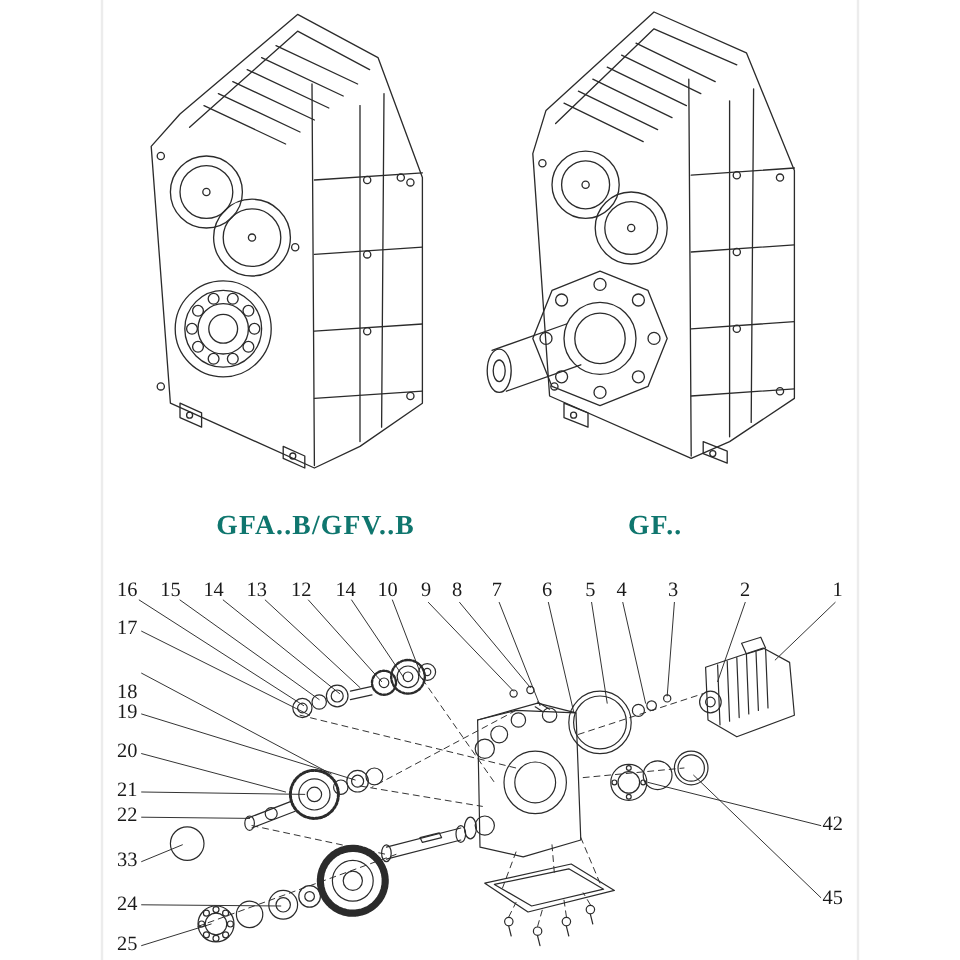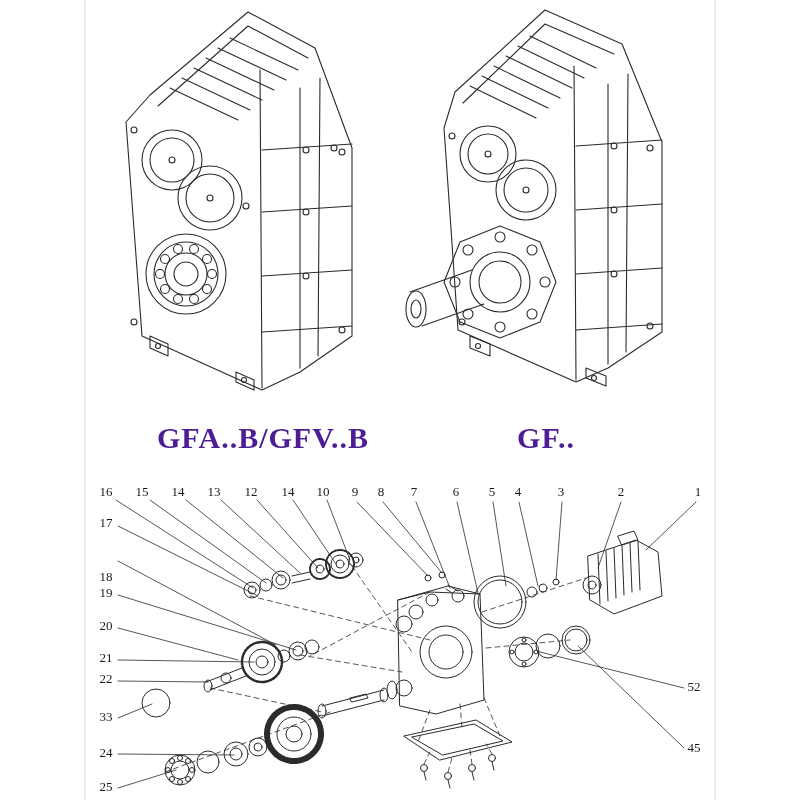--- a/index.html
+++ b/index.html
@@ -1,22 +1,22 @@
 <!DOCTYPE html>
 <html><head>
 <meta charset="utf-8">
 <style>
   html,body{margin:0;padding:0;background:#ffffff;}
   .page{position:relative;width:800px;height:800px;background:#ffffff;overflow:hidden;
         font-family:"Liberation Serif", serif;}
   .art{position:absolute;left:0;top:0;}
   .model-label{position:absolute;transform:translate(-50%,-50%);
-        font-weight:bold;font-size:30px;letter-spacing:1px;color:#4c1d95;white-space:nowrap;}
+        font-weight:bold;font-size:23px;letter-spacing:1px;color:#0f766e;white-space:nowrap;}
   .callout{position:absolute;transform:translate(-50%,-50%);
-        font-size:13px;color:#1a1a1a;}
+        font-size:17px;color:#1a1a1a;}
   .edge{position:absolute;top:0;width:2px;height:100%;background:#ececec;}
 </style>
 </head>
 <body>
 
 <div class="page">
 
   <div class="edge" style="left:84px"></div>
   <div class="edge" style="left:714px"></div>
 
@@ -329,16 +329,16 @@
   <span class="callout" style="left:106px;top:523px">17</span>
   <span class="callout" style="left:106px;top:577px">18</span>
   <span class="callout" style="left:106px;top:593px">19</span>
   <span class="callout" style="left:106px;top:626px">20</span>
   <span class="callout" style="left:106px;top:658px">21</span>
   <span class="callout" style="left:106px;top:679px">22</span>
   <span class="callout" style="left:106px;top:717px">33</span>
   <span class="callout" style="left:106px;top:753px">24</span>
   <span class="callout" style="left:106px;top:787px">25</span>
 
-  <span class="callout" style="left:694px;top:687px">52</span>
+  <span class="callout" style="left:694px;top:687px">42</span>
   <span class="callout" style="left:694px;top:748px">45</span>
 
 </div>
 
 </body></html>

